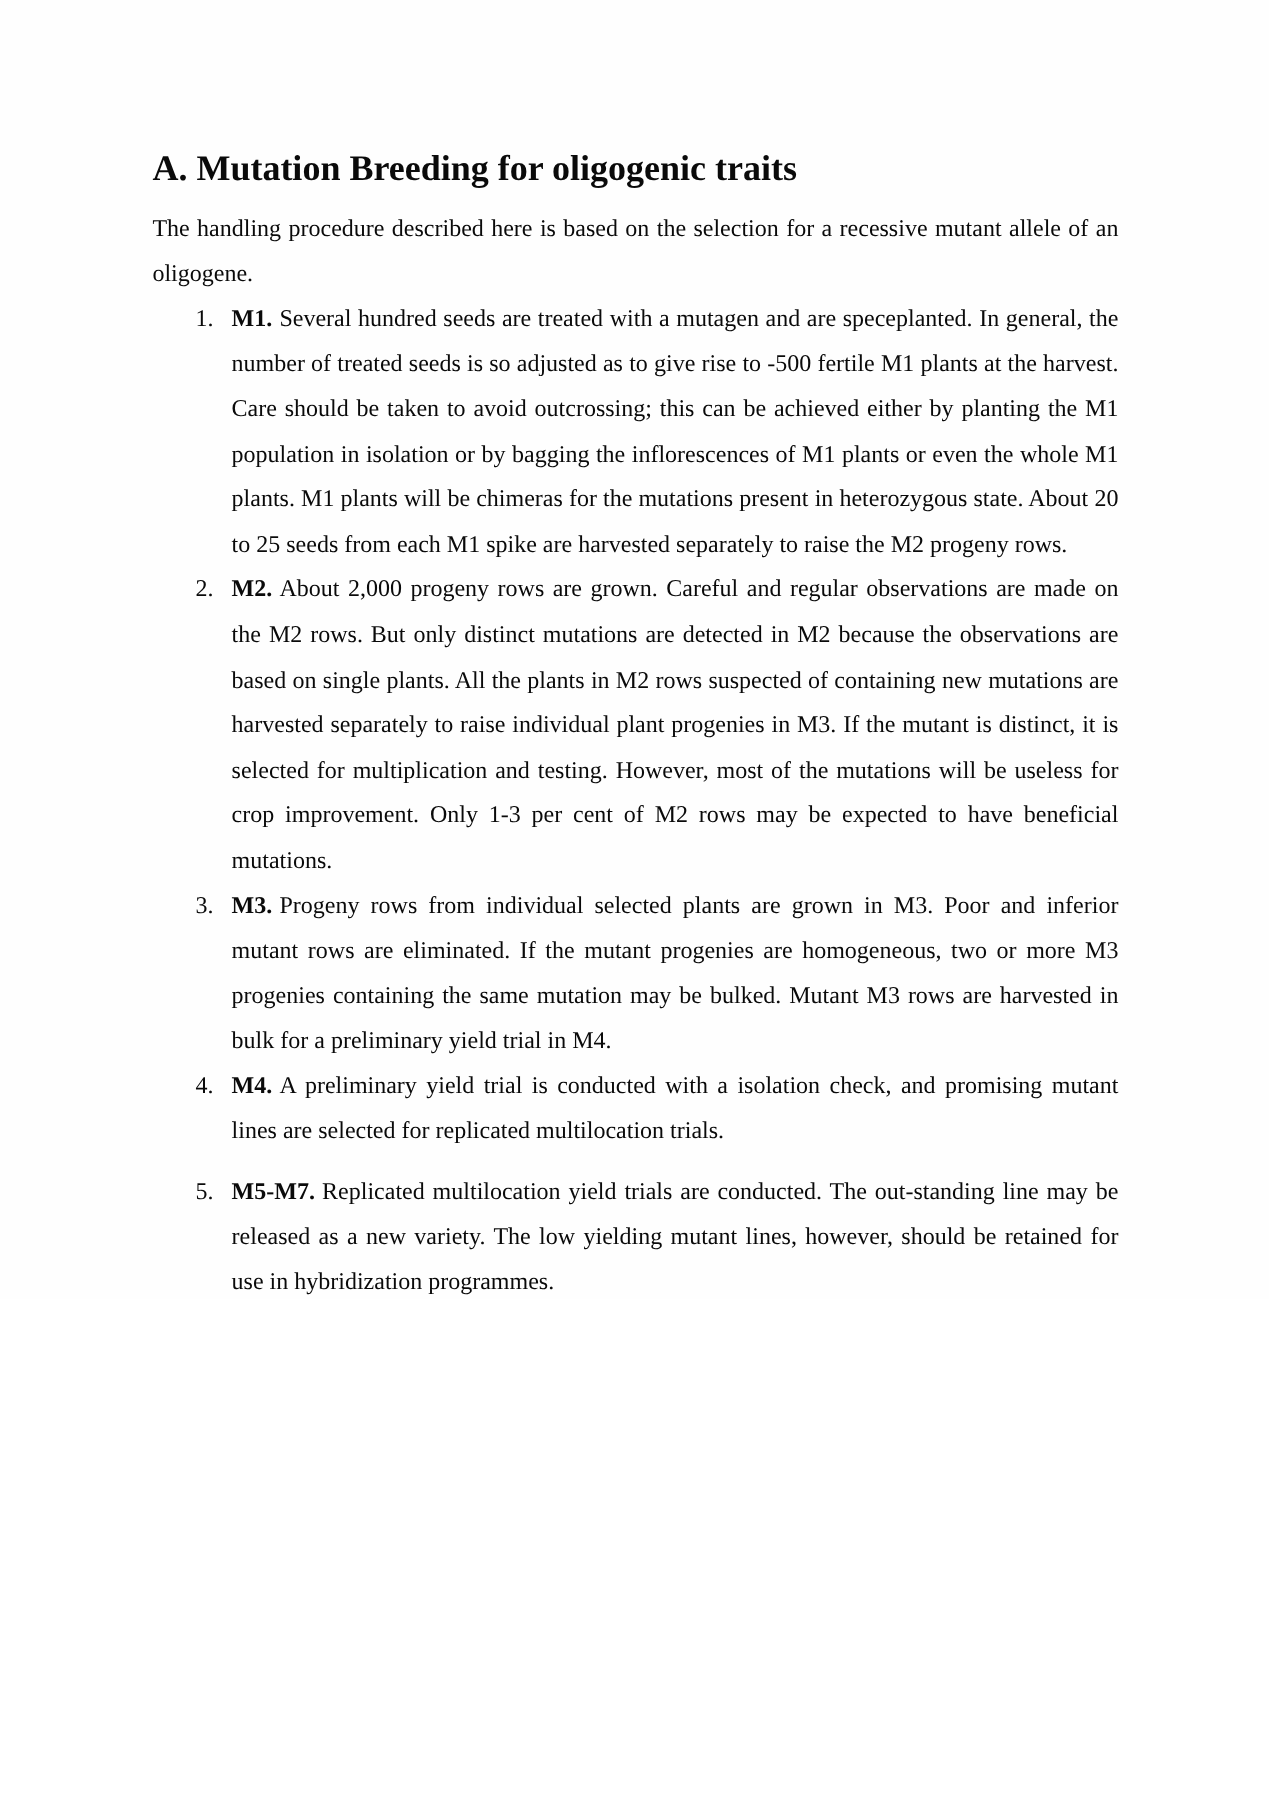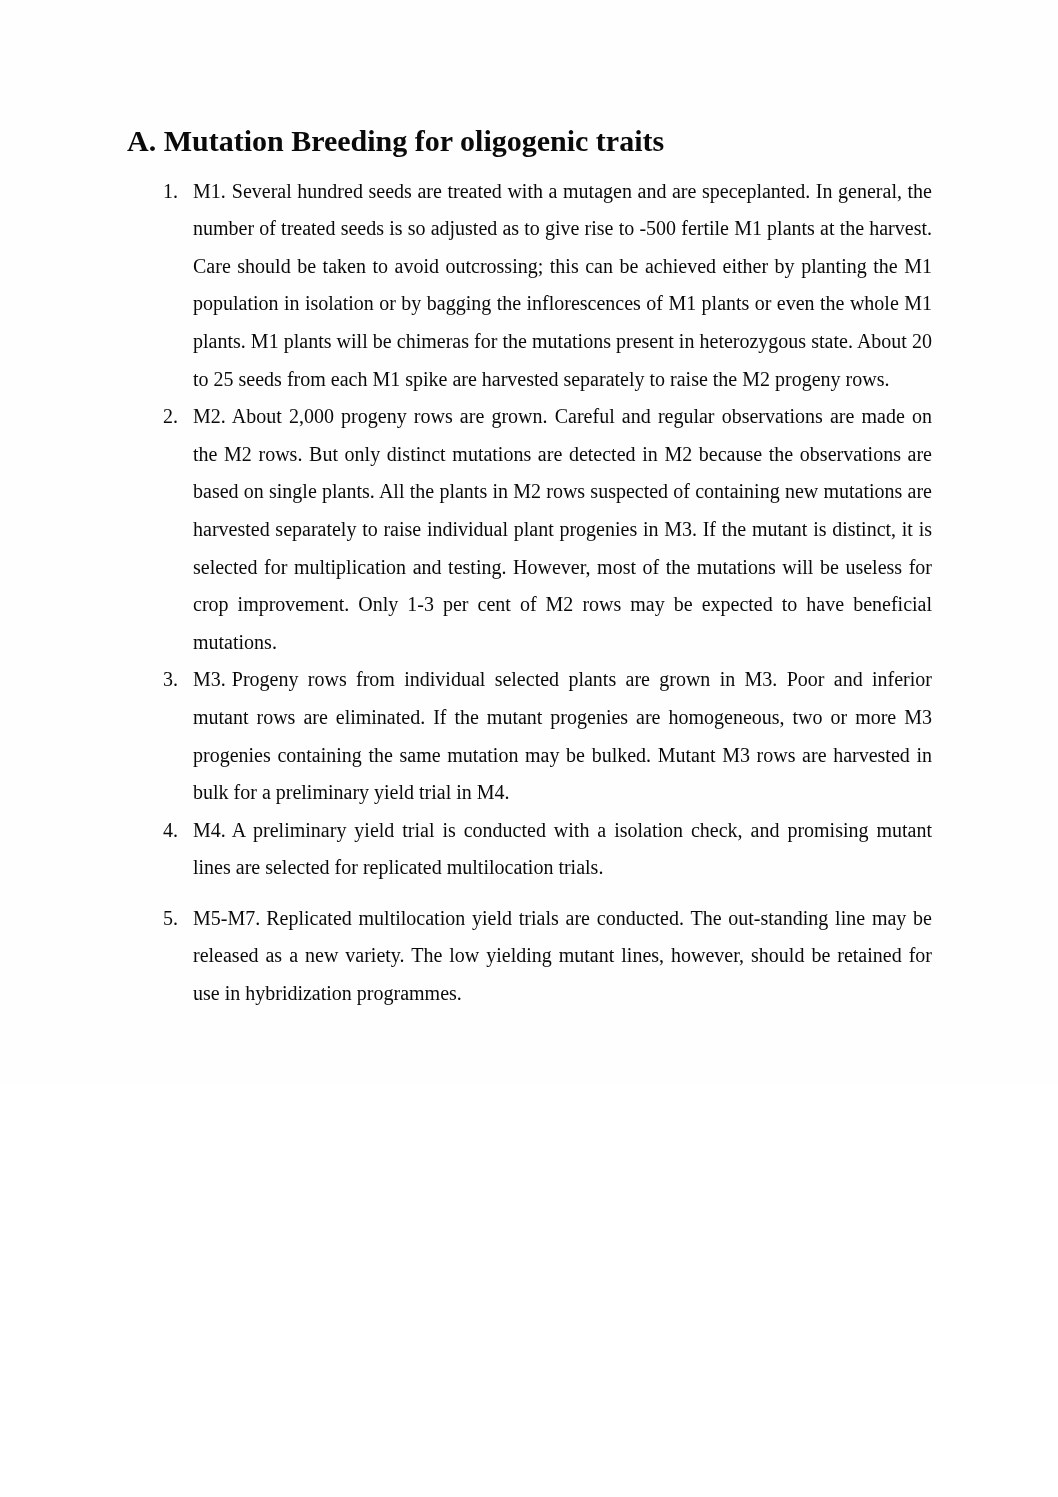--- a/index.html
+++ b/index.html
@@ -38,40 +38,41 @@
     margin: 0;
     padding-left: 66px;
     text-align: justify;
   }
   .list-item .num {
     position: absolute;
     left: 36px;
     top: 0;
   }
   .list-item .label {
-    font-weight: normal;
+    font-weight: bold;
     margin-right: 0.30em;
   }
   .continuation {
     margin: 0;
     padding-left: 66px;
     text-indent: 64px;
     text-align: justify;
   }
   .list-item.spaced-above {
     margin-top: 13px;
   }
 </style>
 </head>
 <body>
 
 <div class="page">
 
   <h2 class="heading">A. Mutation Breeding for oligogenic traits</h2>
 
+  <p class="intro">The handling procedure described here is based on the selection for a recessive mutant allele of an oligogene.</p>
 
   <div class="list">
 
     <div class="list-item">
       <span class="num">1.</span>
       <span class="label">M1.</span><span>Several hundred seeds are treated with a mutagen and are speceplanted. In general, the number of treated seeds is so adjusted as to give rise to -500 fertile M1 plants at the harvest. Care should be taken to avoid outcrossing; this can be achieved either by planting the M1 population in isolation or by bagging the inflorescences of M1 plants or even the whole M1 plants. M1 plants will be chimeras for the mutations present in heterozygous state. About 20 to 25 seeds from each M1 spike are harvested separately to raise the M2 progeny rows.</span>
     </div>
 
     <div class="list-item">
       <span class="num">2.</span>

